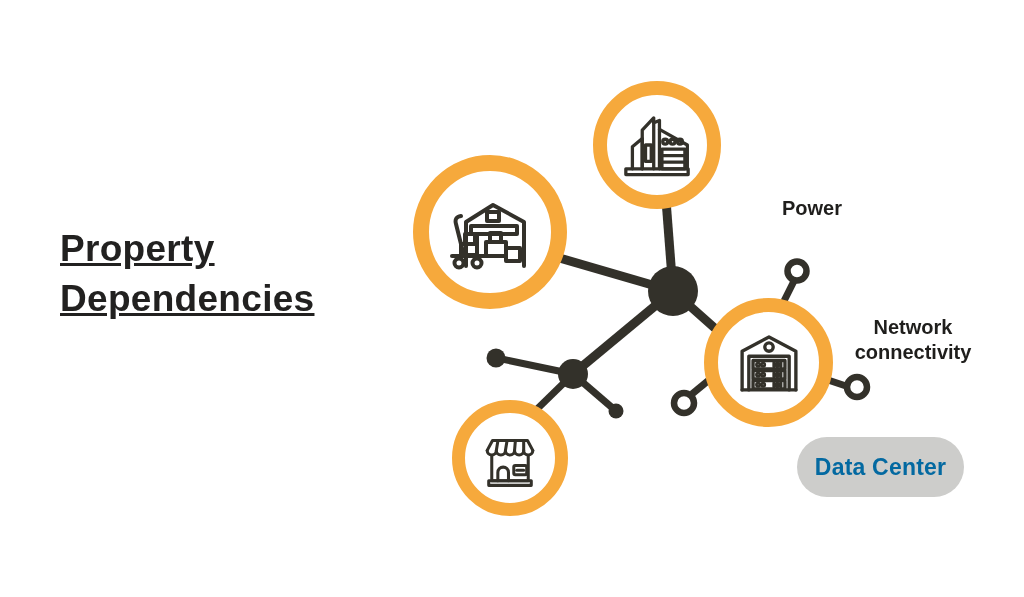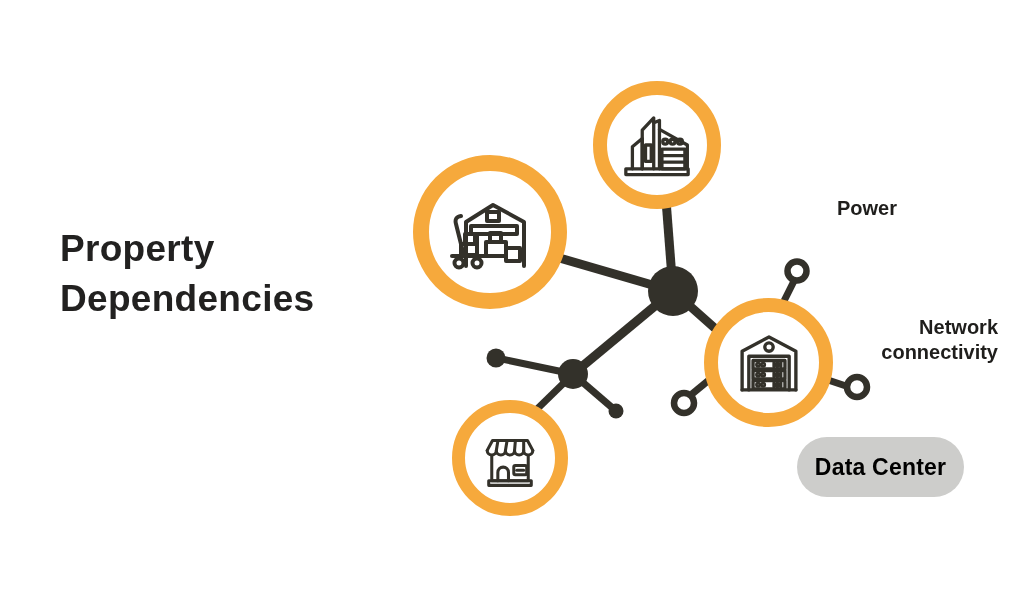--- a/index.html
+++ b/index.html
@@ -9,51 +9,51 @@
     font-family:"Liberation Sans", sans-serif;
     -webkit-font-smoothing:antialiased;
   }
   .abs{position:absolute;}
   
   .title{
     left:60px;top:224px;width:340px;
     font-size:37px;line-height:50px;font-weight:700;
     color:#222120;letter-spacing:0.3px;
   }
-  .title span{display:block;}
+  .title span{display:block;text-decoration:underline;}
   
   .connectors{left:0;top:0;width:1024px;height:597px;}
   
   .node{
     border-radius:50%;
     background:#ffffff;
     border:14px solid #F6A93C;
     box-sizing:border-box;
     display:flex;align-items:center;justify-content:center;
   }
   .node svg{display:block;}
   .node-building{left:593px;top:81px;width:128px;height:128px;}
   .node-warehouse{left:413px;top:155px;width:154px;height:154px;border-width:16px;}
   .node-datacenter{left:704px;top:298px;width:129px;height:129px;}
   .node-store{left:452px;top:400px;width:116px;height:116px;border-width:13px;}
   
   .dep-label{
     width:170px;text-align:center;
     font-size:20px;line-height:25px;font-weight:700;color:#1F1E1C;
   }
-  .dep-label span{display:block;text-align:right;}
+  .dep-label span{display:block;}
   .label-power{left:727px;top:196px;}
   .label-network{left:828px;top:315px;}
   .label-service{left:597px;top:430px;}
   
   .badge{
     left:797px;top:437px;width:167px;height:60px;
     background:#CDCDCB;border-radius:30px;
     display:flex;align-items:center;justify-content:center;
-    font-size:23px;font-weight:700;color:#000000;letter-spacing:0.2px;
+    font-size:23px;font-weight:700;color:#0369a1;letter-spacing:0.2px;
   }
   .icon-stroke{fill:none;stroke:#33312A;stroke-width:4;stroke-linecap:round;stroke-linejoin:round;}
 </style>
 </head>
 <body>
 
 <div class="abs title">
   <span>Property</span>
   <span>Dependencies</span>
 </div>

